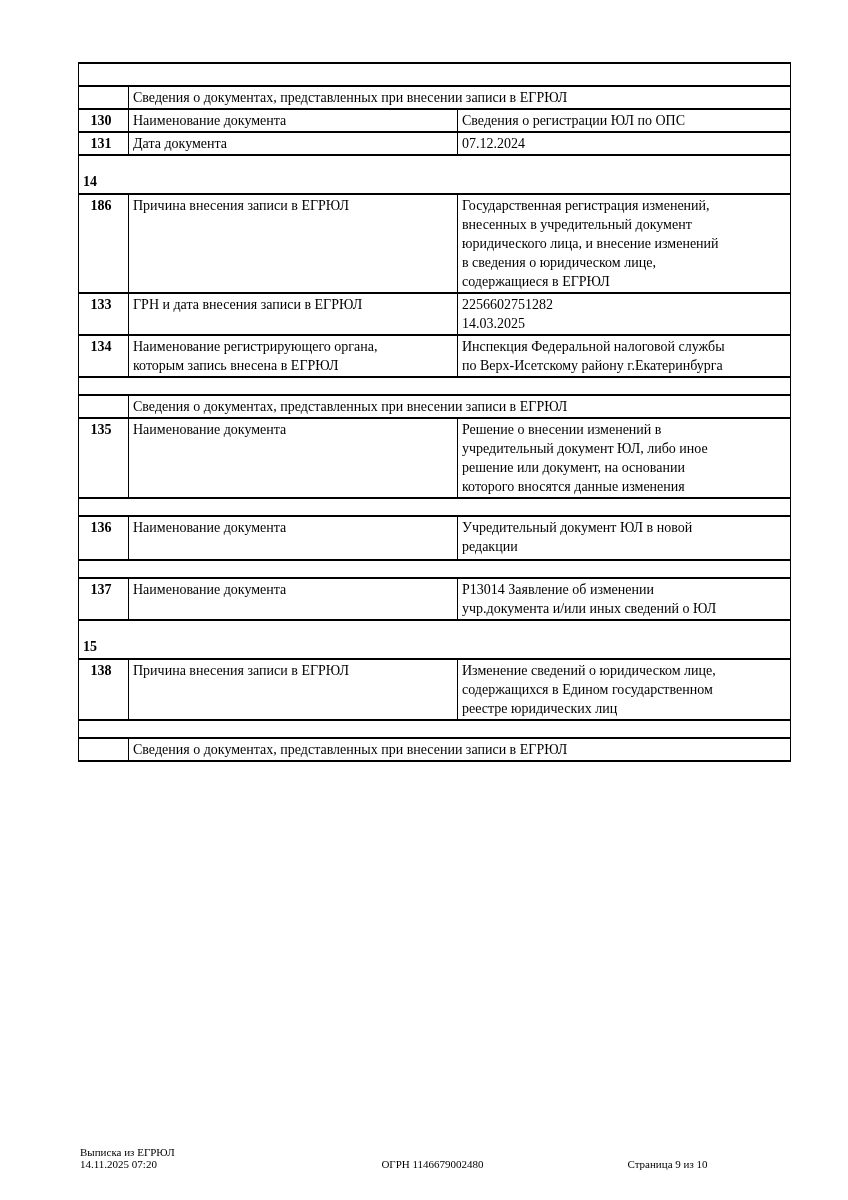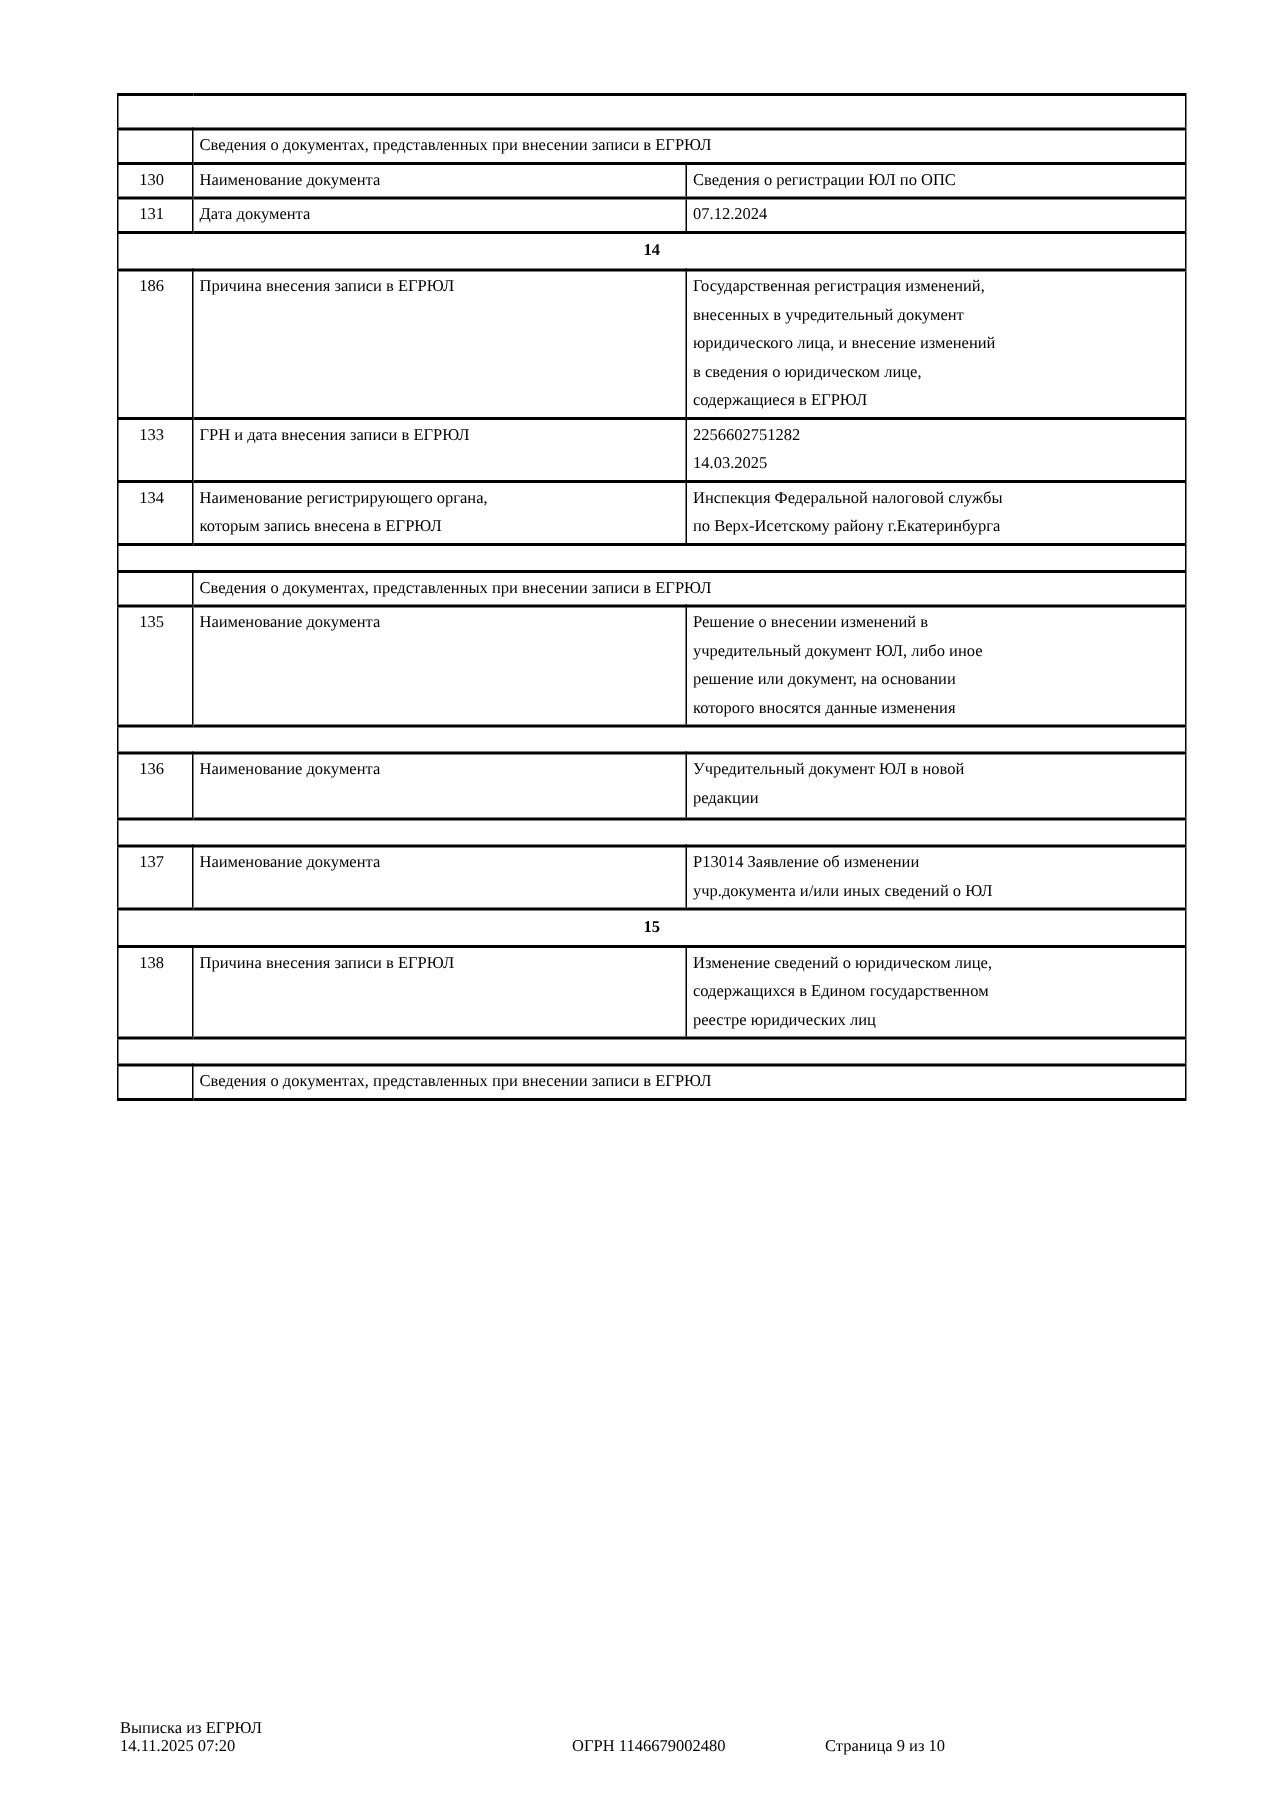--- a/index.html
+++ b/index.html
@@ -16,58 +16,57 @@
     background: #ffffff;
     overflow: hidden;
   }
   table.doc-table {
     position: absolute;
     left: 78px;
     top: 62px;
     width: 712px;
     border-collapse: collapse;
     table-layout: fixed;
-    font-size: 11px;
+    font-size: 14px;
     line-height: 19px;
   }
   .doc-table td {
     border: 1px solid #000;
     border-top-width: 2px;
     border-bottom-width: 2px;
     padding: 1px 4px;
     vertical-align: top;
     white-space: pre-line;
     overflow: hidden;
   }
   .doc-table col.c-num   { width: 50px;  }
   .doc-table col.c-label { width: 329px; }
   .doc-table col.c-value { width: 333px; }
-  .doc-table td.num { text-align: center; padding-left: 1px; padding-right: 6px; }
+  .doc-table td.num { text-align: center; padding-left: 1px; padding-right: 6px; font-weight: bold; }
   tr.spacer-row td { height: 14px; padding: 1px; }
   tr.spacer-row.top td { height: 19px; }
   tr.group-row td {
-    text-align: center;
     font-weight: bold;
-    padding-top: 2px;
+    padding-top: 16px;
     padding-bottom: 2px;
   }
   tr.row-tall td { height: 40px; }
   .footer {
     position: absolute;
     left: 80px;
     top: 1134px;
     width: 705px;
     display: flex;
     align-items: flex-end;
     font-size: 11px;
     line-height: 12px;
   }
   .footer .f-left   { flex: 1; text-align: left; margin-top: 12px; }
   .footer .f-center { flex: 1; text-align: center; white-space: nowrap; }
-  .footer .f-right  { flex: 1; text-align: left; white-space: nowrap; }
+  .footer .f-right  { flex: 1; text-align: center; white-space: nowrap; }
 </style>
 </head>
 <body>
 
 <div class="page">
 
   <table class="doc-table">
     <colgroup>
       <col class="c-num">
         <col class="c-label">

